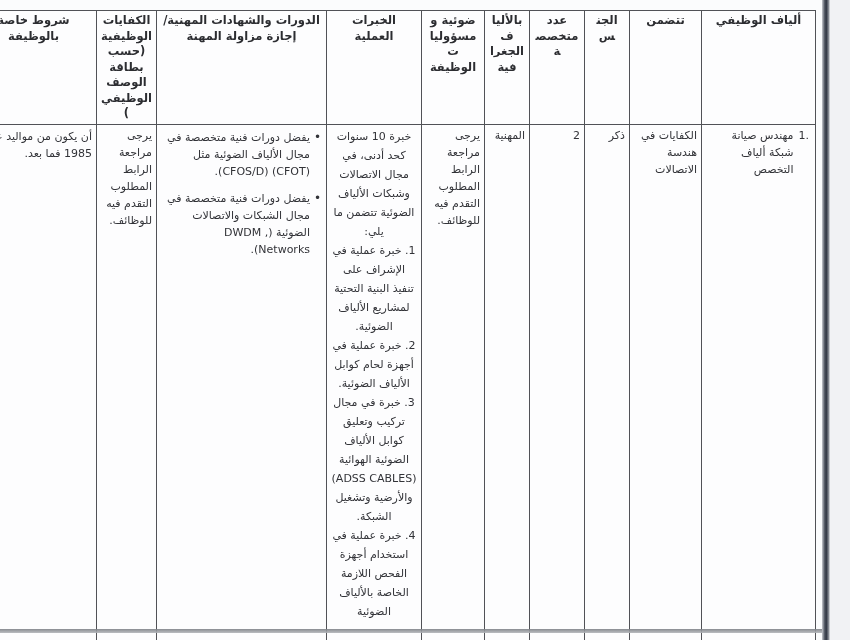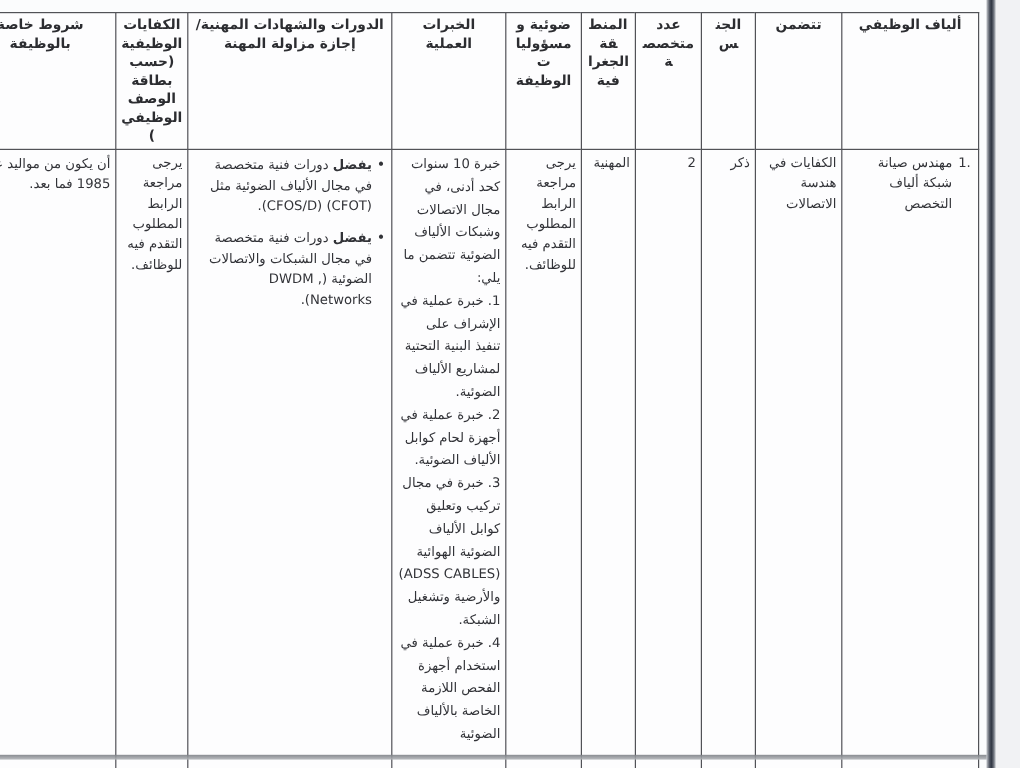--- a/index.html
+++ b/index.html
@@ -53,29 +53,29 @@
   .doc-table td { font-size: 11px; line-height: 17px; text-align: right; }
 
   tr.header-row { height: 83px; }
   tr.data-row   { height: 537px; }
 
   .cell-clip { max-height: 529px; overflow: hidden; }
 
   .title-cell { display: flex; gap: 5px; padding-right: 2px; }
   .num { flex: 0 0 auto; direction: ltr; }
   .cell-center { text-align: center; }
-  .exp { line-height: 19px; white-space: pre-line; }
+  .exp { line-height: 19px; white-space: pre-line; text-align: center; }
   .cond { padding-top: 1px; }
 
   ul.course-list { margin: 2px 0 0 0; padding: 0 12px 0 4px; list-style: none; }
   ul.course-list li { position: relative; margin-bottom: 10px; line-height: 17px; text-align: right; }
   ul.course-list li .bullet {
     position: absolute; right: -11px; top: 0; font-size: 12px;
   }
-  .lead-bold { font-weight: bold; }
+  .lead-bold { font-weight: normal; }
 </style>
 </head>
 <body>
 
 <div class="stage">
 
   <div class="scan">
     <table class="doc-table">
       <colgroup>
         <col style="width:114px">
@@ -89,21 +89,21 @@
           <col style="width:60px">
         <col style="width:126px">
       </colgroup>
 
       <tbody>
           <tr class="header-row">
         <th>ألياف الوظيفي</th>
         <th>تتضمن</th>
         <th>الجنس</th>
         <th>عدد متخصصة</th>
-        <th>المنطقة الجغرافية</th>
+        <th>بالألياف الجغرافية</th>
         <th>ضوئية و مسؤوليات الوظيفة</th>
         <th>الخبرات العملية</th>
         <th>الدورات والشهادات المهنية/إجازة مزاولة المهنة</th>
         <th>الكفايات الوظيفية (حسب بطاقة الوصف الوظيفي)</th>
         <th>شروط خاصة بالوظيفة</th>
       </tr>
 
       <tr class="data-row">
         <td>
           <div class="title-cell cell-clip">

